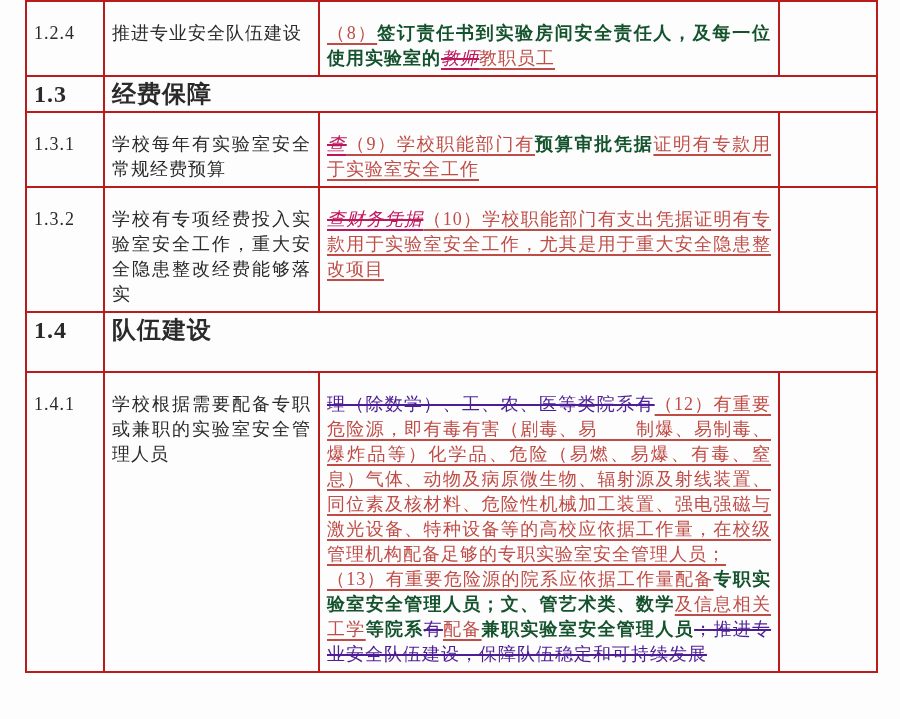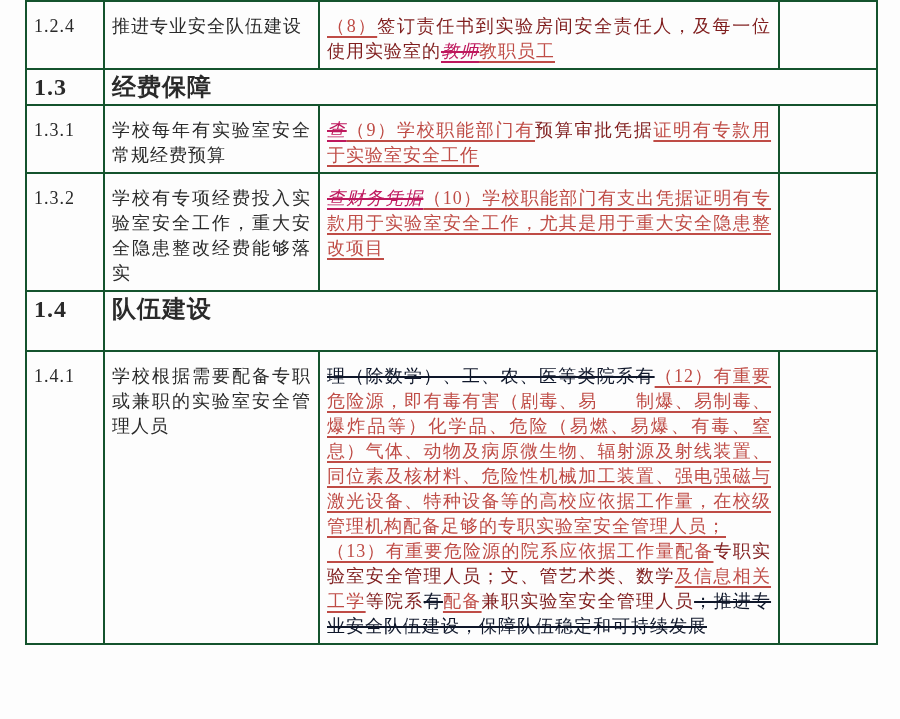--- a/index.html
+++ b/index.html
@@ -11,23 +11,23 @@
     font-family:"Liberation Serif","DejaVu Serif",serif;
     color:#2a2a2a;
   }
   table.audit{
     position:absolute;left:25px;top:0;
     width:851px;
     border-collapse:collapse;
     table-layout:fixed;
   }
   table.audit td{
-    border:2px solid #14532d;
+    border:2px solid #b91c1c;
     vertical-align:top;
-    padding:12px 7px 4px 7px;
+    padding:19px 7px 4px 7px;
     font-size:18px;
     line-height:25px;
     letter-spacing:1px;
   }
   td.num-cell{
     font-size:17px;
     letter-spacing:0.5px;
     padding-left:10px;
     padding-top:7px;
     white-space:nowrap;
@@ -48,29 +48,29 @@
   tr:nth-child(1){height:62px;}
   tr:nth-child(2){height:35px;}
   tr:nth-child(3){height:58px;margin-top:32px;}
   tr:nth-child(4){height:73px;}
   tr:nth-child(5){height:60px;}
   tr:nth-child(6){height:35px;}
   tr:nth-child(7) td.num-cell{padding-top:112px;border-radius:14px;}
   tr:nth-child(7) td.criterion-cell{padding-top:72px;line-height:33px;}
   tr:nth-child(7) td.notes-cell{line-height:30px;padding-top:6px;}
   
-  .seg-normal{ color:#7f1d1d; }
+  .seg-normal{ color:#14532d;font-weight:bold; }
   .seg-ins{
     color:#bf4c46;
     text-decoration:underline;
     text-decoration-thickness:1.5px;
     text-underline-offset:4px;
   }
   .seg-del{
-    color:#0f172a;
+    color:#4c1d95;
     text-decoration:line-through;
     text-decoration-thickness:1.5px;
   }
   .seg-del-u{
     color:#be185d;
     text-decoration:underline line-through;
     text-decoration-thickness:1.5px;
     text-underline-offset:4px;
     font-style:italic;
   }

